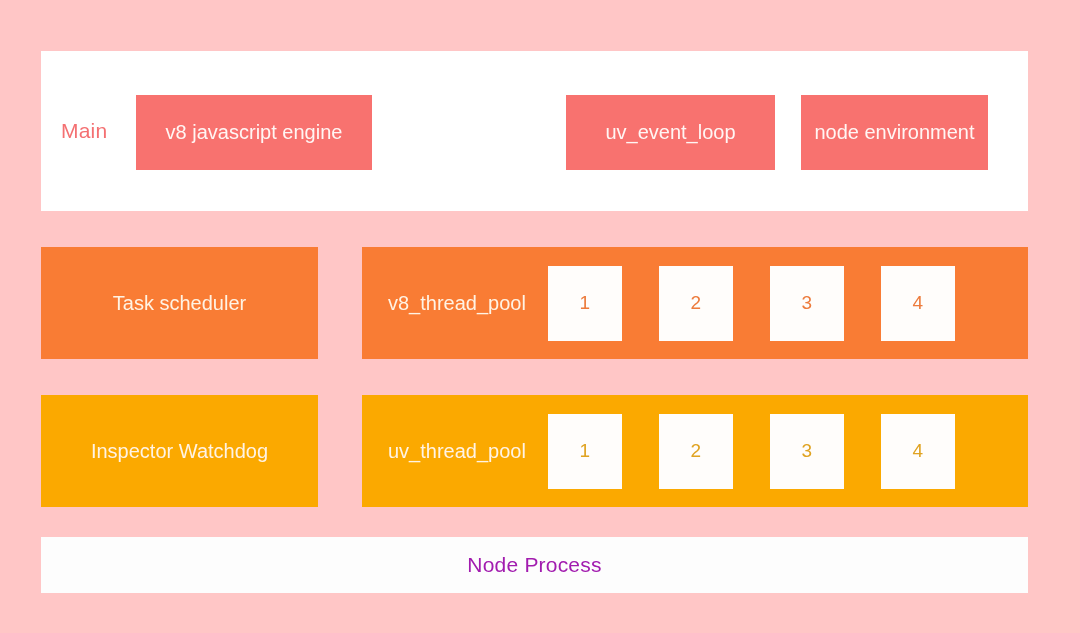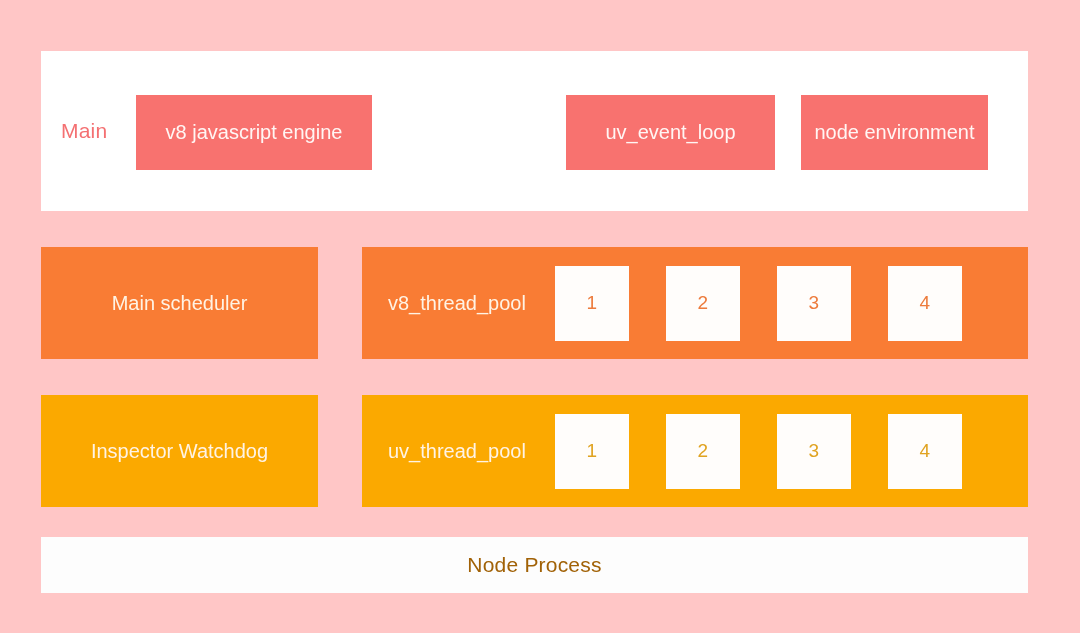--- a/index.html
+++ b/index.html
@@ -87,21 +87,20 @@
     text-align: center;
   }
   .pool-panel {
     position: absolute;
     left: 362px;
     top: 0;
     width: 666px;
     height: 112px;
     display: flex;
     align-items: center;
-    gap: 7px;
   }
   .pool-label {
     margin-left: 26px;
     color: #fff3e4;
     font-size: 20px;
     white-space: nowrap;
   }
   .pool-slots {
     display: flex;
     align-items: center;
@@ -132,21 +131,21 @@
   .node-bar {
     position: absolute;
     left: 41px;
     top: 537px;
     width: 987px;
     height: 56px;
     background: #fdfdfd;
     display: flex;
     align-items: center;
     justify-content: center;
-    color: #a16207;
+    color: #a21caf;
     font-size: 21px;
     letter-spacing: 0.2px;
   }
 </style>
 </head>
 <body>
 
 <div id="diagram">
 
   <div class="main-panel">
@@ -158,21 +157,21 @@
     <div class="main-box mb-2">
       <span>uv_event_loop</span>
     </div>
     <div class="main-box mb-3">
       <span>node environment</span>
     </div>
   </div>
 
   <div class="row row-v8 theme-v8">
     <div class="side-block">
-      <span>Main scheduler</span>
+      <span>Task scheduler</span>
     </div>
     <div class="pool-panel">
       <span class="pool-label">v8_thread_pool</span>
       <div class="pool-slots">
         <div class="slot">
             <span>1</span>
           </div>
         <div class="slot">
             <span>2</span>
           </div>

